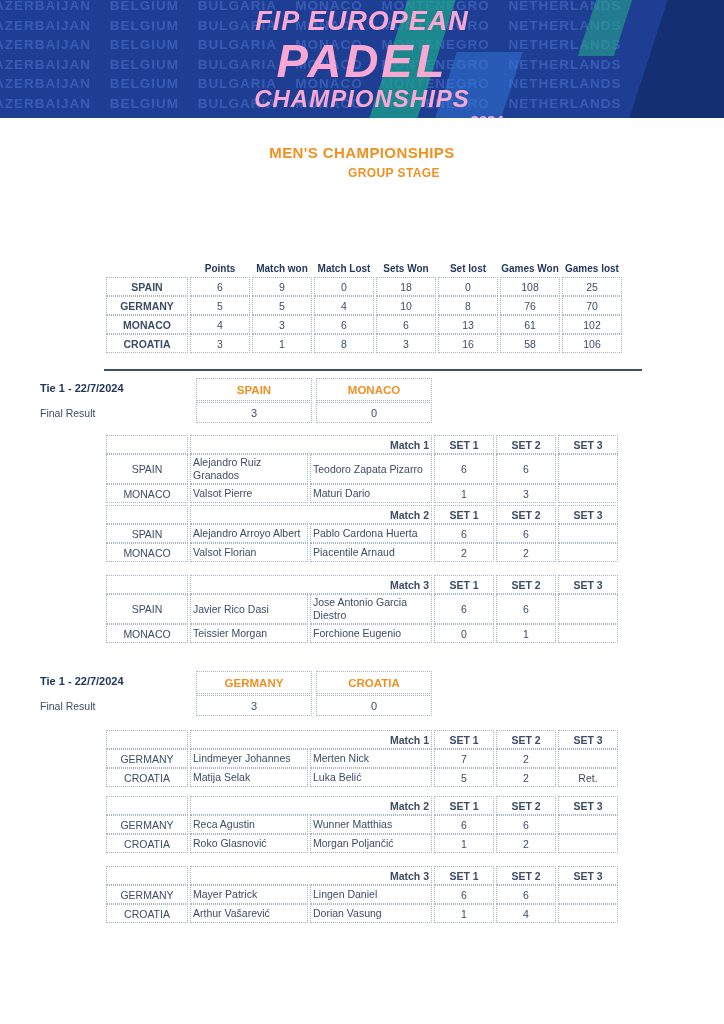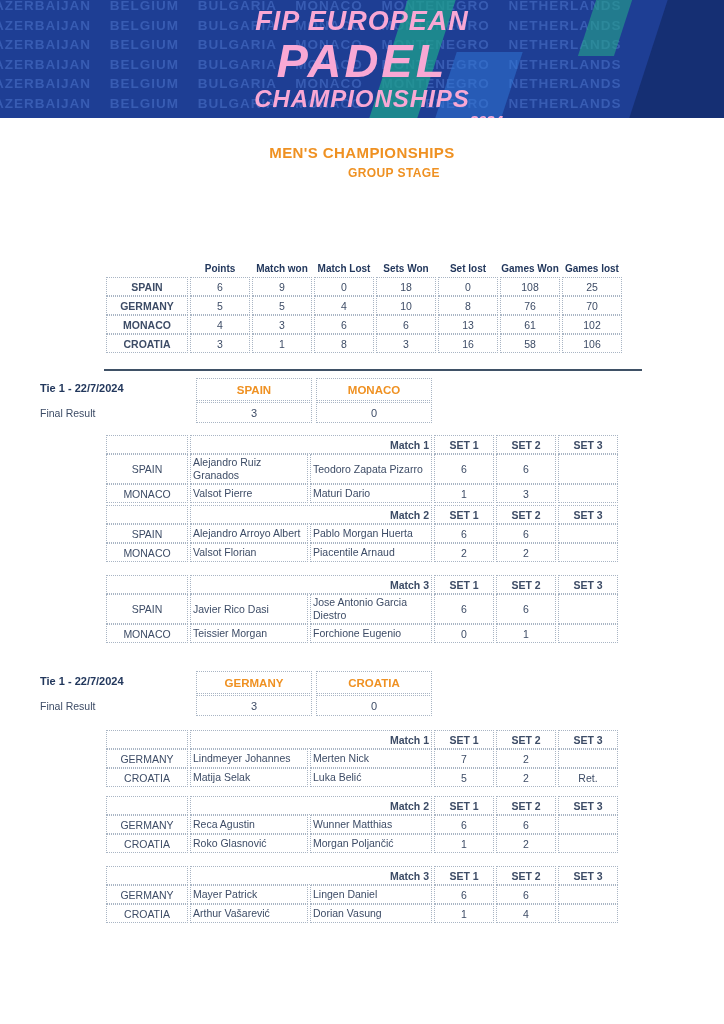--- a/index.html
+++ b/index.html
@@ -204,21 +204,21 @@
       <tr>
         <td></td>
         <td class="matchlabel" colspan="2">Match 2</td>
         <td class="sethead">SET 1</td>
         <td class="sethead">SET 2</td>
         <td class="sethead">SET 3</td>
       </tr>
       <tr>
         <td class="teamcell">SPAIN</td>
         <td class="player">Alejandro Arroyo Albert</td>
-        <td class="player">Pablo Morgan Huerta</td>
+        <td class="player">Pablo Cardona Huerta</td>
         <td class="num">6</td>
         <td class="num">6</td>
         <td class="num"></td>
       </tr>
       <tr>
         <td class="teamcell">MONACO</td>
         <td class="player">Valsot Florian</td>
         <td class="player">Piacentile Arnaud</td>
         <td class="num">2</td>
         <td class="num">2</td>

